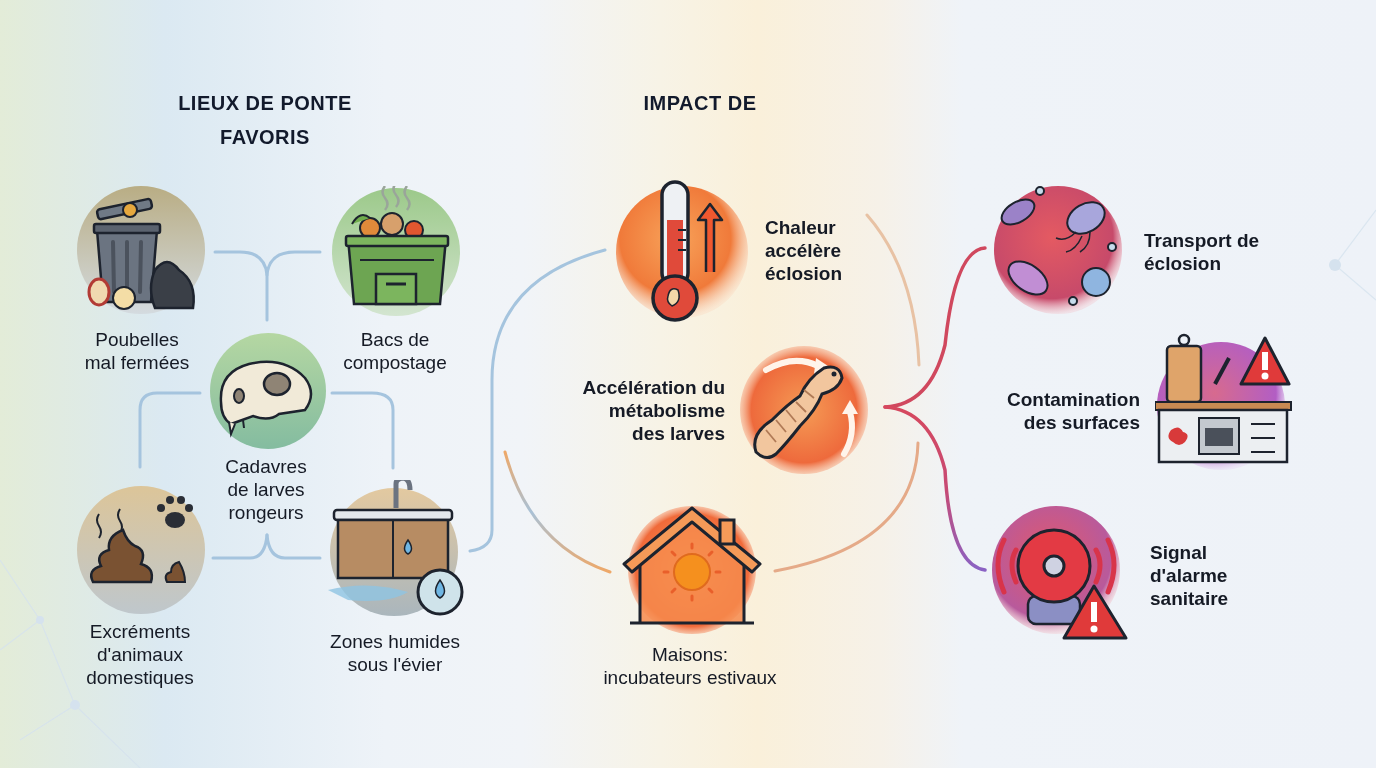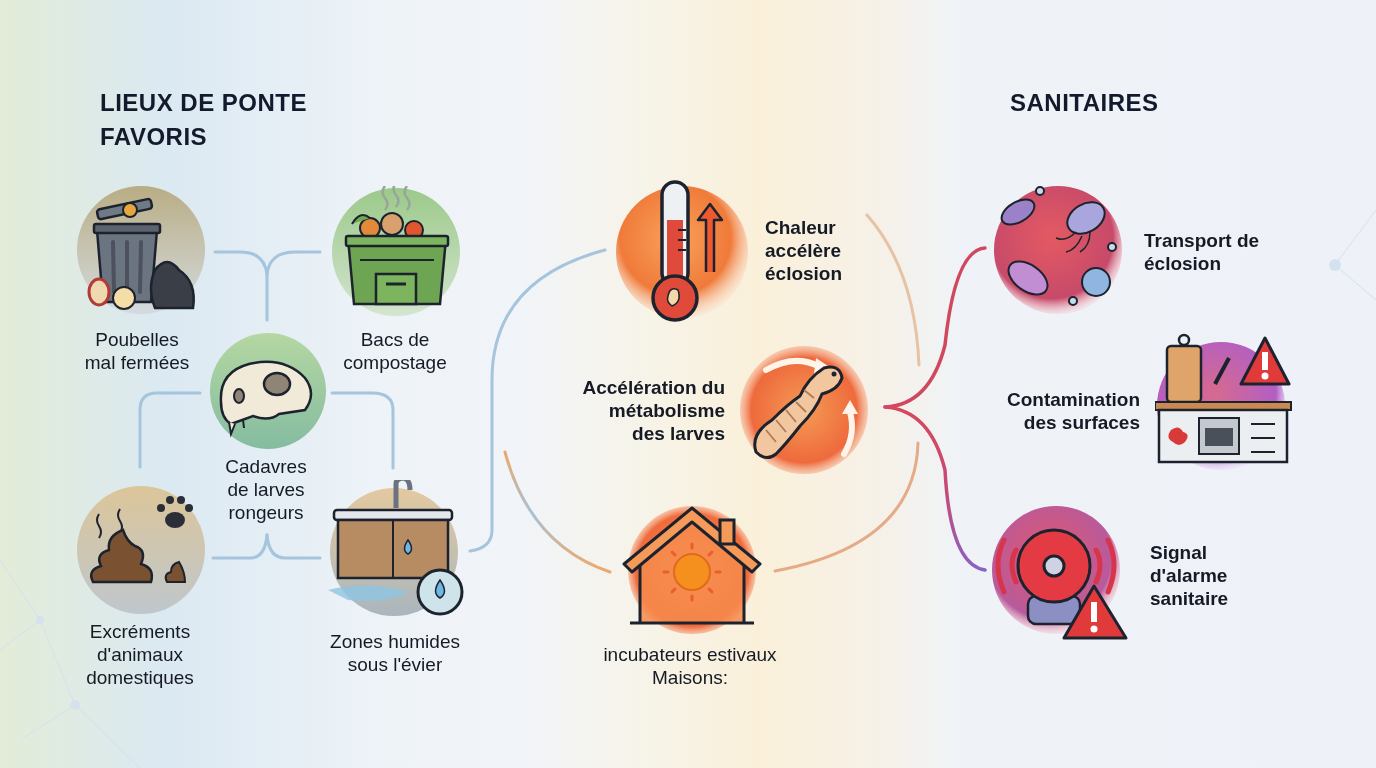--- a/index.html
+++ b/index.html
@@ -1,20 +1,20 @@
 <!DOCTYPE html>
 <html><head>
 <meta charset="utf-8">
 <style>
   html,body{margin:0;padding:0;}
   body{width:1376px;height:768px;overflow:hidden;position:relative;
     font-family:"Liberation Sans","DejaVu Sans",sans-serif;color:#141a2a;
     background:linear-gradient(90deg,#e3ecd8 0%,#dbe9f2 12%,#eef3f8 28%,#f1f4f8 38%,#f7f3e6 48%,#faf0da 55%,#f6f1e8 64%,#eff3f8 70%,#eef2f8 100%);}
   .bgsvg{position:absolute;left:0;top:0;width:1376px;height:768px;}
-  .title{position:absolute;text-align:left;font-weight:700;font-size:24px;line-height:34px;letter-spacing:0.5px;color:#121a2c;}
+  .title{position:absolute;text-align:center;font-weight:700;font-size:20px;line-height:34px;letter-spacing:0.5px;color:#121a2c;}
   .lbl{position:absolute;font-size:19px;line-height:23px;color:#151a25;}
   .lbl.c{text-align:center;}
   .lbl.r{text-align:right;}
   .lbl.b{font-weight:700;}
   .node{position:absolute;border-radius:50%;}
   .node svg{position:absolute;left:0;top:0;}
 </style>
 </head>
 <body>
 
@@ -66,23 +66,23 @@
     <path d="M885 407 Q930 405 945 345 Q955 250 985 248" stroke="#d0485e"></path>
     <path d="M885 407 Q930 410 945 470 Q950 565 985 570" stroke="url(#gRisk)"></path>
   </g>
 </svg>
 
 <div class="title" style="left:100px;top:86px;width:330px;">
   <div>LIEUX DE PONTE</div>
   <div>FAVORIS</div>
 </div>
 <div class="title" style="left:560px;top:86px;width:280px;">
+  <div>IMPACT DE</div>
 </div>
 <div class="title" style="left:1010px;top:86px;width:260px;">
-  <div>SANITAIRES</div>
 </div>
 
 <div class="node" style="left:75px;top:182px;width:132px;height:132px;">
   <svg width="135" height="135" viewBox="0 0 135 135">
     <defs>
         <linearGradient id="gTan" x1="0" y1="0" x2="0" y2="1">
           <stop offset="0" stop-color="#b9ad84"></stop>
           <stop offset="1" stop-color="#d4dbe0"></stop>
         </linearGradient>
       </defs>
@@ -292,22 +292,22 @@
       <line x1="44" y1="72" x2="48" y2="72"></line>
         <line x1="96" y1="72" x2="100" y2="72"></line>
       <line x1="52" y1="52" x2="55" y2="55"></line>
         <line x1="89" y1="89" x2="92" y2="92"></line>
       <line x1="92" y1="52" x2="89" y2="55"></line>
         <line x1="52" y1="92" x2="55" y2="89"></line>
     </g>
   </svg>
 </div>
 <div class="lbl c" style="left:570px;top:643px;width:240px;">
+  <div>Maisons:</div>
   <div>incubateurs estivaux</div>
-  <div>Maisons:</div>
 </div>
 
 <div class="node" style="left:992px;top:182px;width:136px;height:136px;">
   <svg width="140" height="140" viewBox="0 0 140 140">
     <defs>
       <radialGradient id="gRed" cx="0.45" cy="0.4" r="0.6">
           <stop offset="0" stop-color="#e45a62"></stop>
           <stop offset="0.8" stop-color="#c74a6a"></stop>
           <stop offset="1" stop-color="#f4b8c0" stop-opacity="0.3"></stop>
         </radialGradient>

